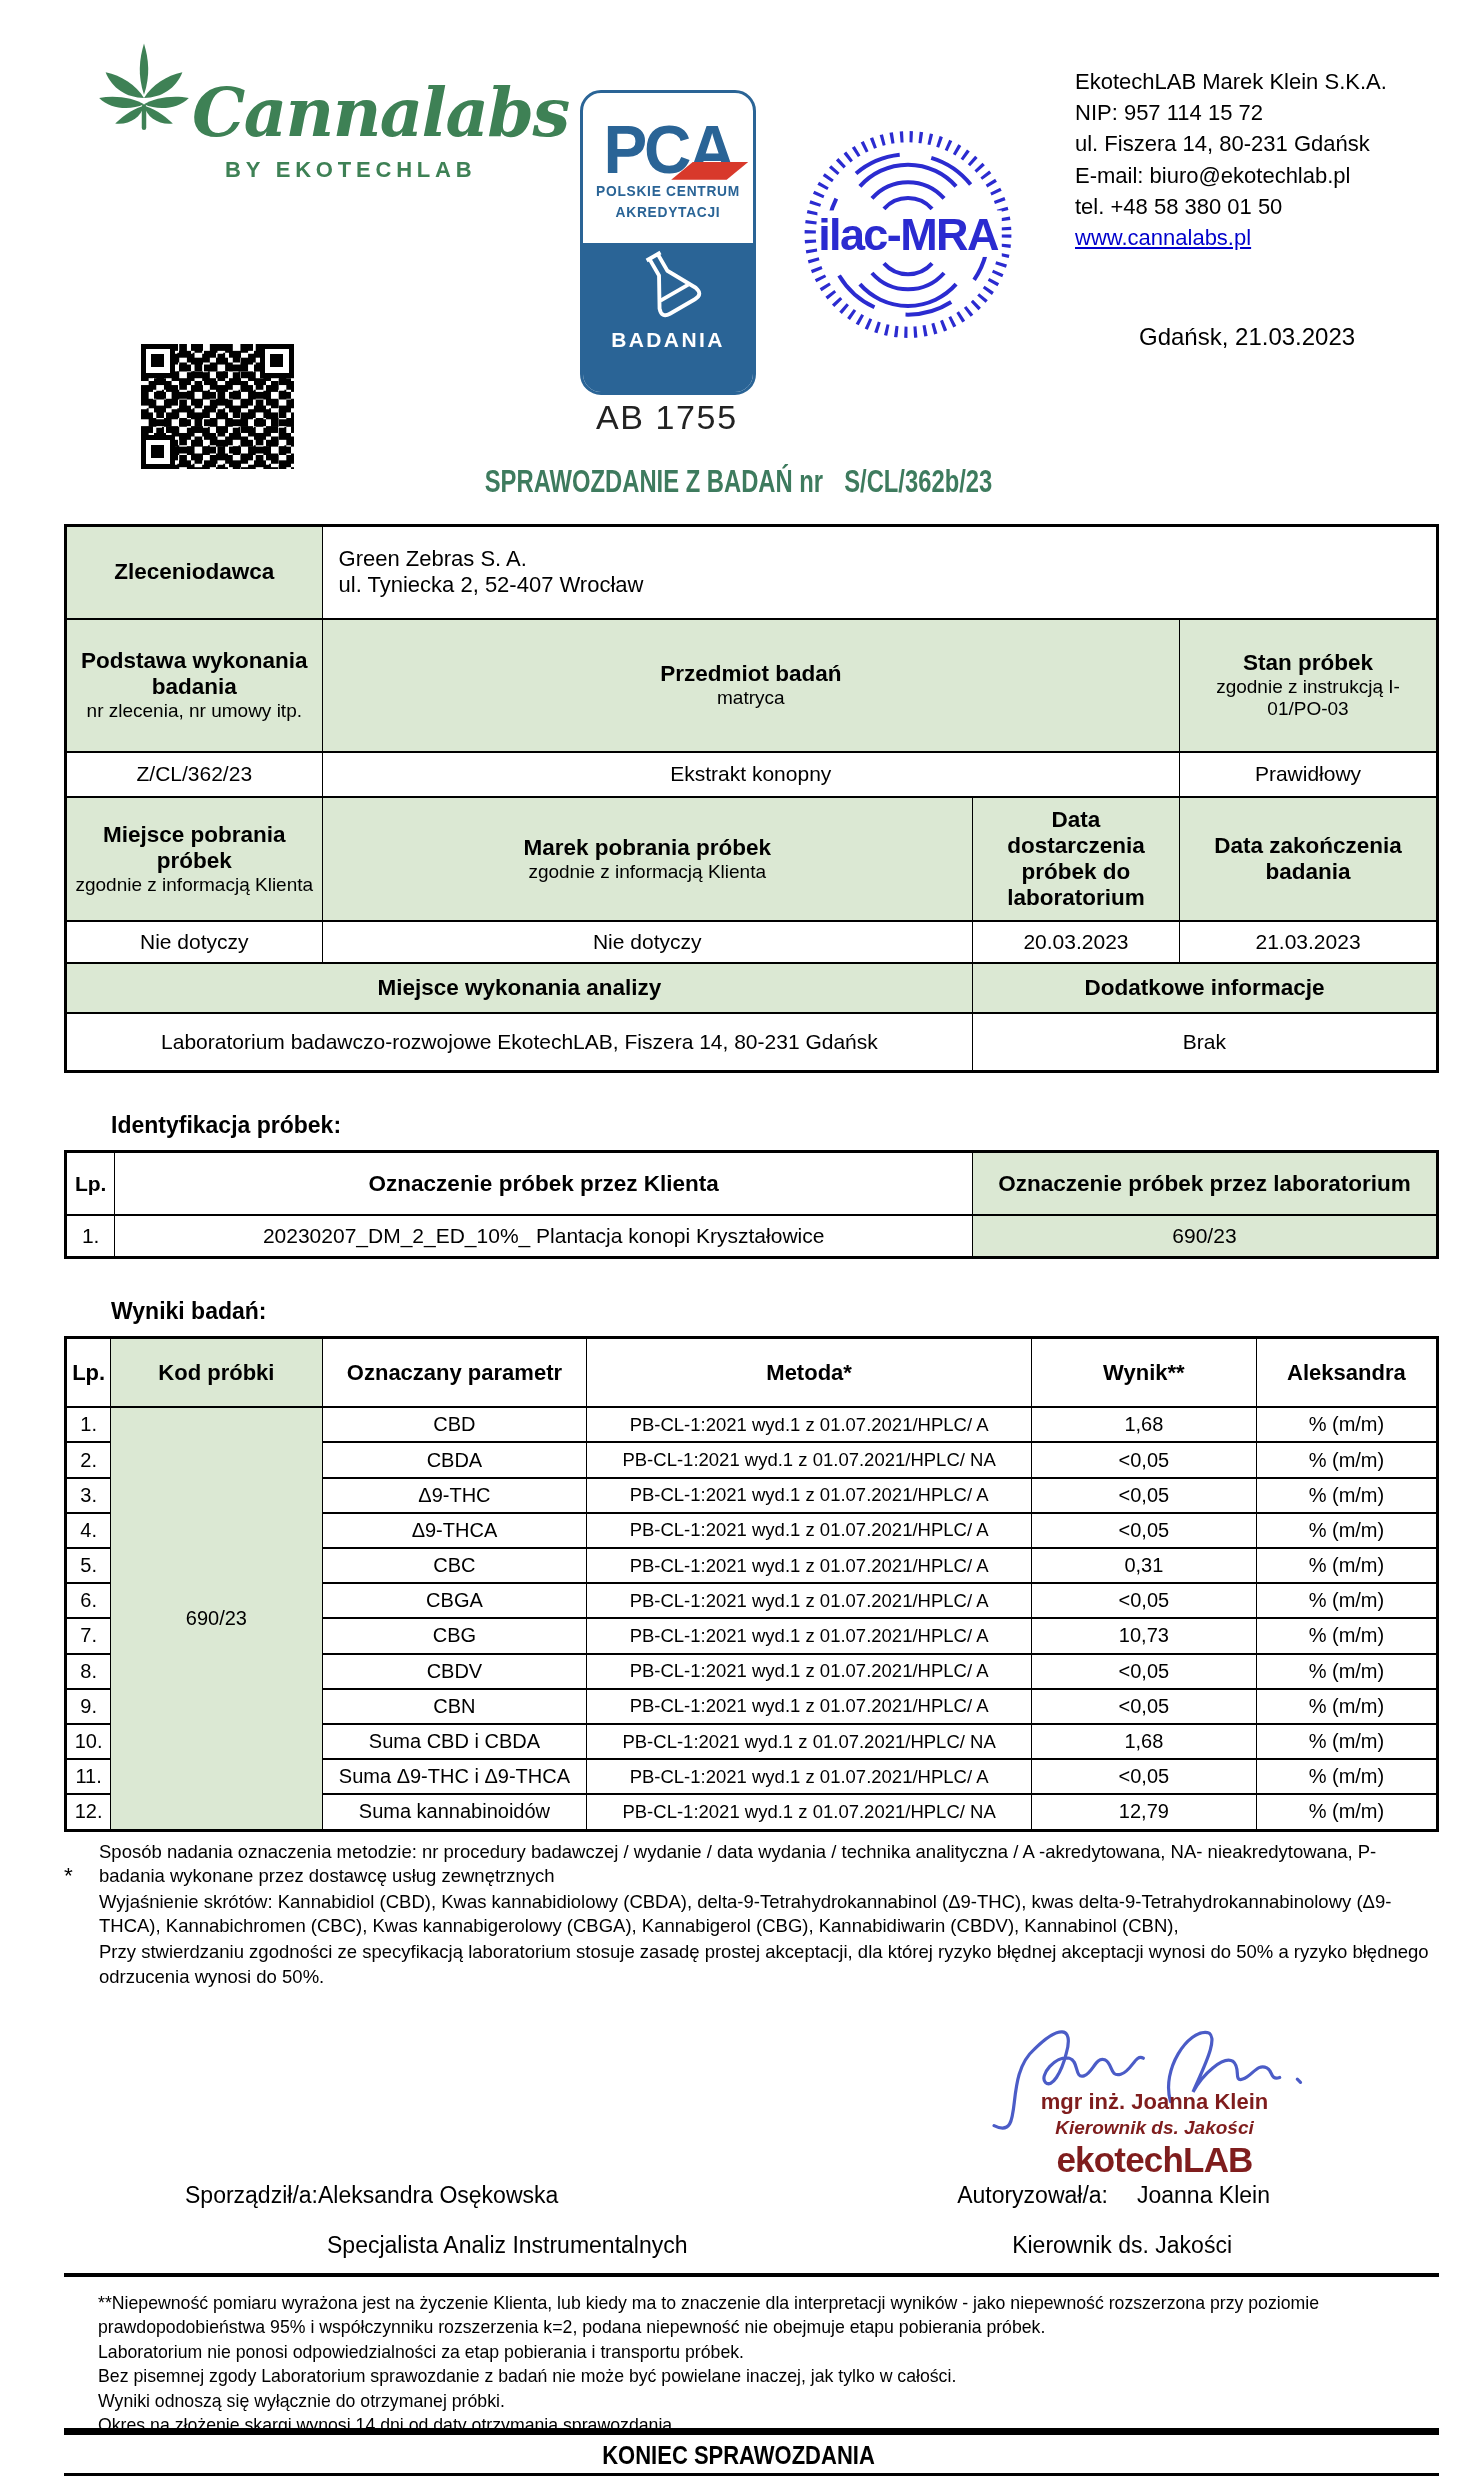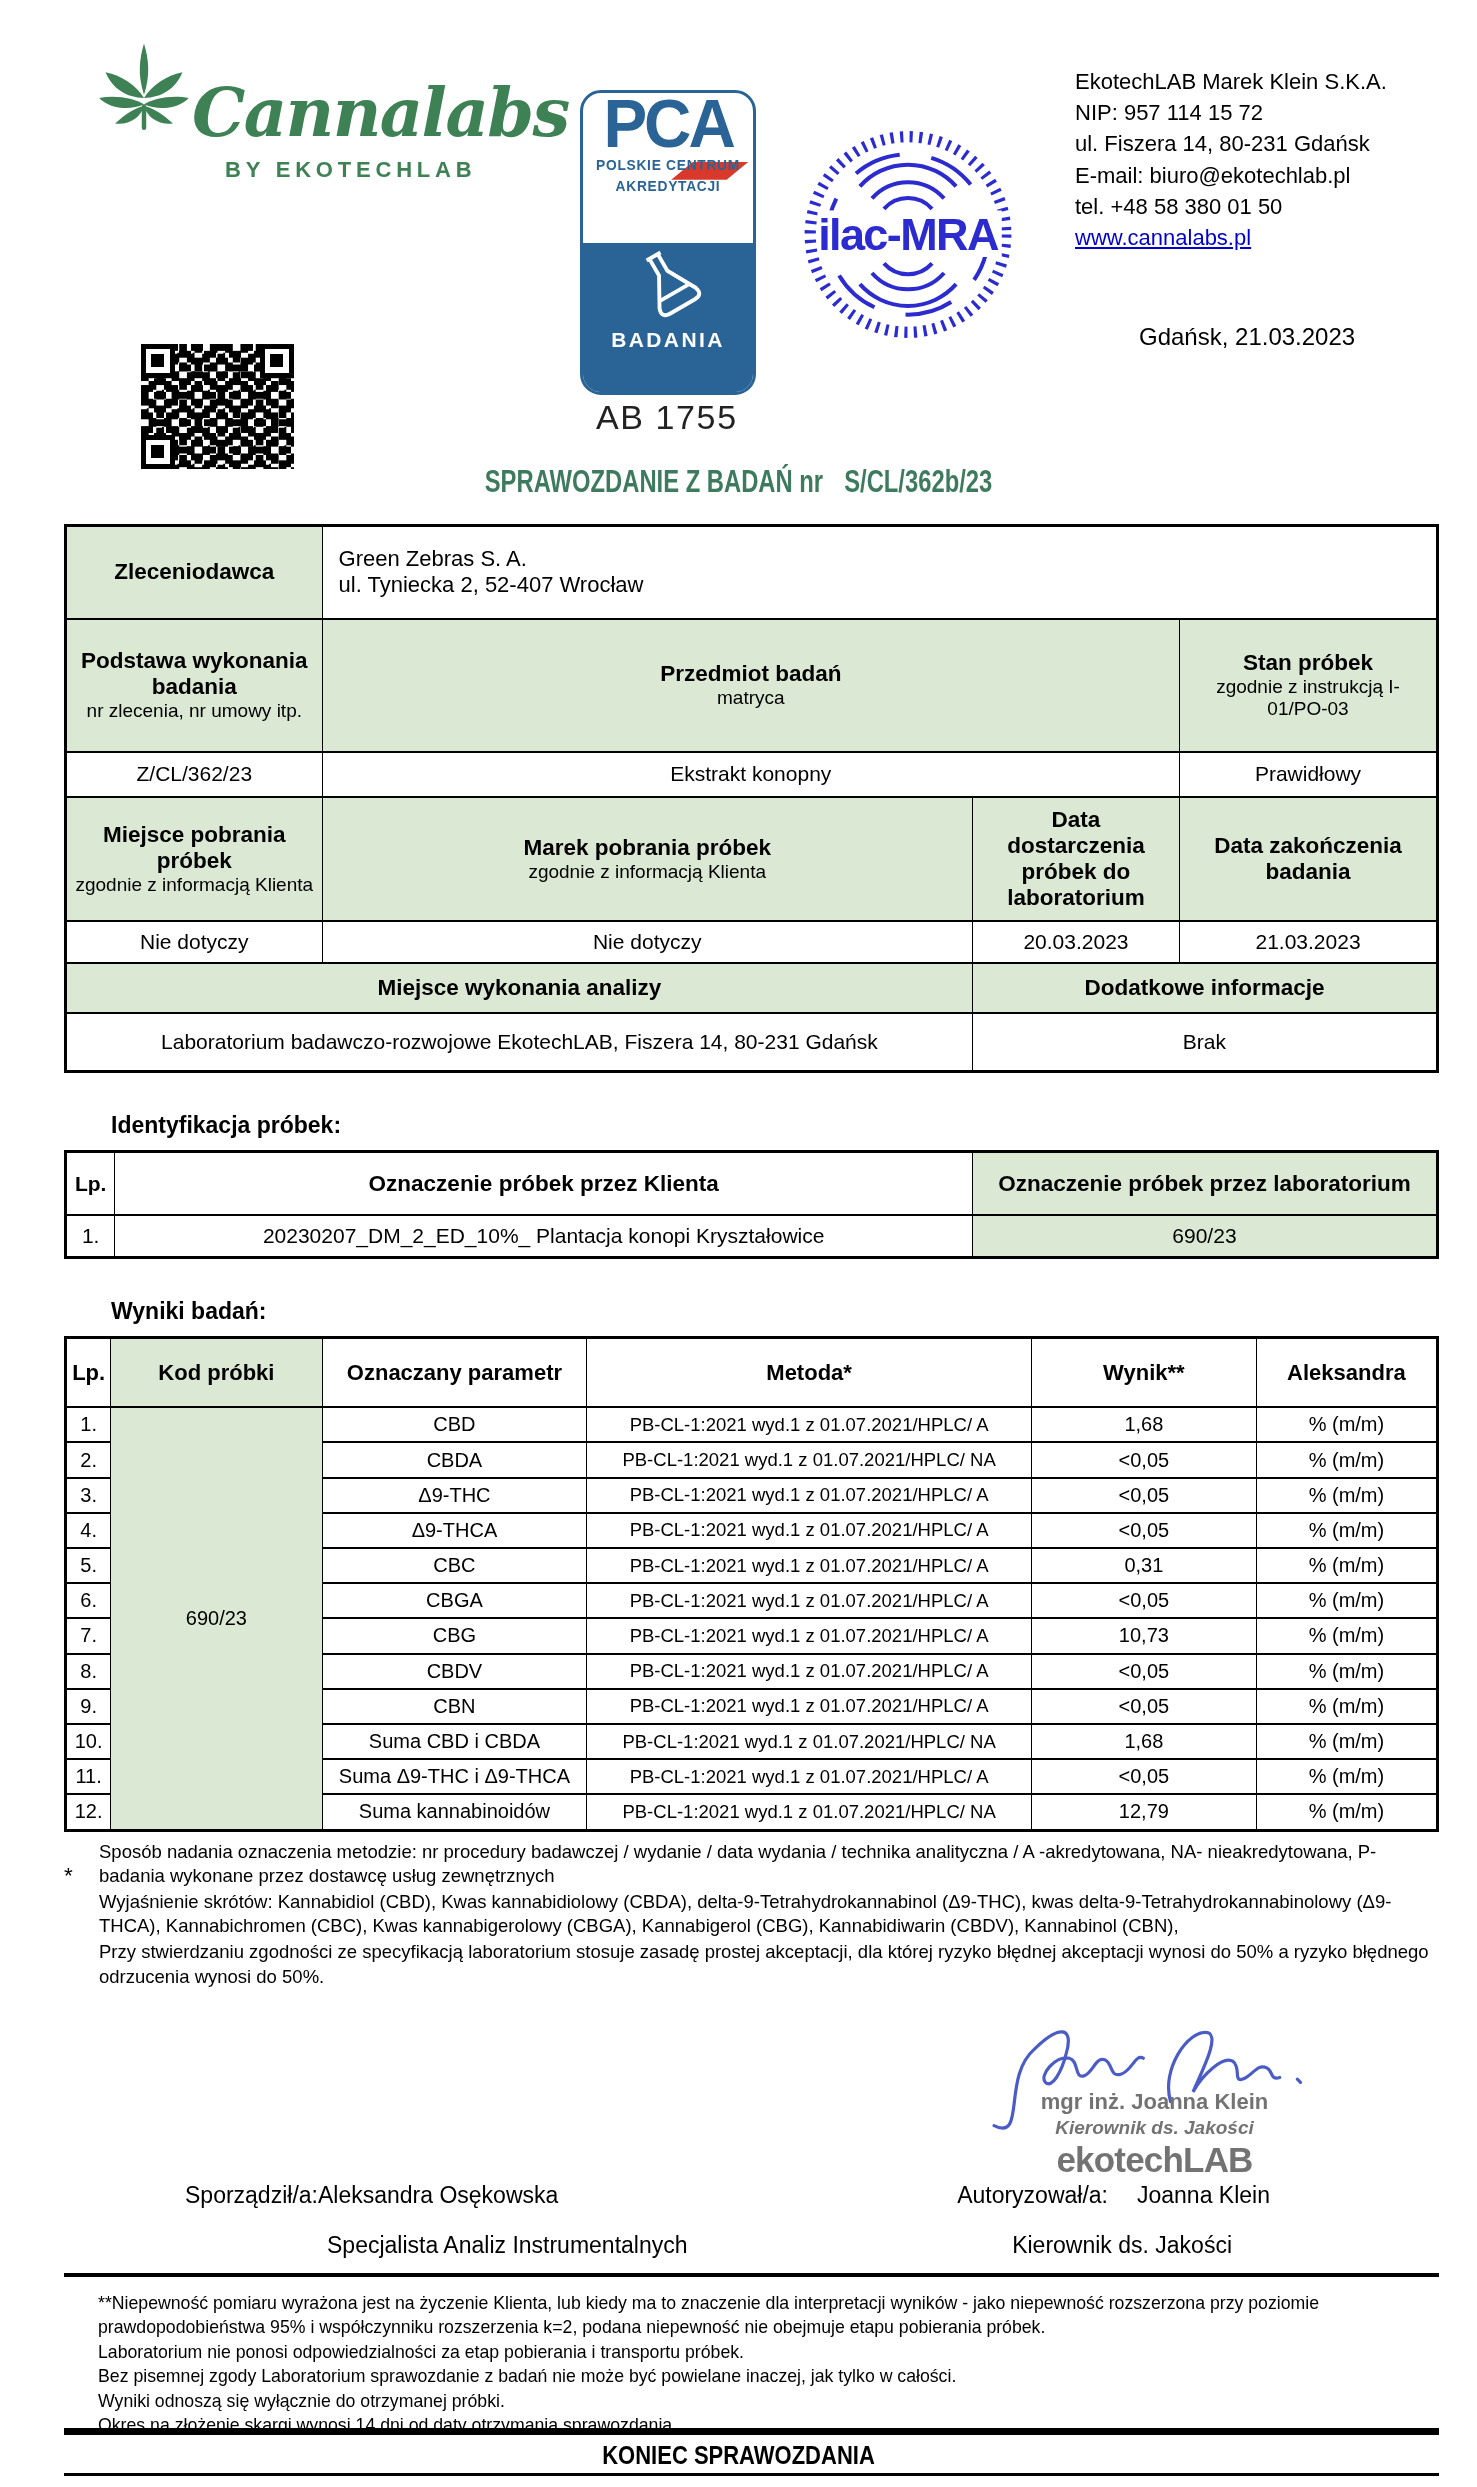--- a/index.html
+++ b/index.html
@@ -9,21 +9,21 @@
   
   .brand{position:absolute;left:96px;top:40px;width:450px;}
   .brand-row{display:flex;align-items:flex-end;gap:0;}
   .brand-script{font-family:"DejaVu Serif",serif;font-style:italic;font-weight:bold;
                 font-size:67px;color:#3e8155;line-height:1;letter-spacing:-1.6px;}
   .brand-sub{color:#3e8155;font-weight:bold;font-size:22px;letter-spacing:4.8px;margin:11.2px 0 0 129px;}
 
   .pca-badge{position:absolute;left:580px;top:90px;width:170px;height:299px;
              border:3.2px solid #2a6496;border-radius:21px;overflow:hidden;background:#fff;
              display:flex;flex-direction:column;}
-  .pca-top{flex:1;position:relative;text-align:center;}
+  .pca-top{flex:1;position:relative;text-align:center;padding-top:26px;}
   .pca-acronym{font-size:69px;font-weight:bold;color:#2a6496;letter-spacing:-3.2px;line-height:.9;
                transform:scaleX(.95);position:relative;display:inline-block;}
   .pca-red{position:absolute;right:4.8px;top:69px;width:77px;height:17.7px;background:#d8392b;
            clip-path:polygon(28% 0,100% 0,72% 100%,0 100%);}
   .pca-line{color:#2a6496;font-weight:bold;font-size:15.3px;letter-spacing:0.8px;line-height:1.35;
             transform:scaleX(.9);}
   .pca-bottom{height:149px;background:#2a6496;color:#fff;text-align:center;position:relative;}
   .pca-flask{margin-top:14.5px;}
   .pca-badania{color:#fff;font-weight:bold;font-size:21px;letter-spacing:2.4px;margin-top:4.8px;}
   .ab-number{position:absolute;left:596px;top:398px;font-size:34px;color:#222;letter-spacing:1.6px;}
@@ -72,21 +72,21 @@
   .res .hd td{font-weight:bold;font-size:22px;height:64px;}
   .res .method{font-size:18.5px;}
   .res tr.r td{height:30px;}
 
   .footnote{display:flex;margin-top:8px;font-size:18.5px;line-height:1.32;}
   .footnote .mark{width:35px;font-size:22.5px;padding-top:21px;}
   .footnote .ftext{flex:1;}
   .footnote p{margin:0 0 1.6px 0;}
 
   
-  .sig-block{position:absolute;left:978px;top:2005px;width:353px;text-align:center;color:#737373;}
+  .sig-block{position:absolute;left:978px;top:2005px;width:353px;text-align:center;color:#7f1d1d;}
   .sig-svg{position:absolute;left:0;top:0;}
   .stamp{position:relative;margin-top:84px;}
   .stamp .n{font-weight:bold;font-size:22px;}
   .stamp .r{font-style:italic;font-weight:bold;font-size:19px;margin-top:1.6px;}
   .stamp .b{font-weight:bold;font-size:35px;letter-spacing:-0.8px;margin-top:1.6px;}
 
   .signoff{position:absolute;left:64px;top:2182px;width:1375px;font-size:23px;}
   .so-row{display:flex;}
   .so-l{margin-left:121px;display:flex;}
   .so-r{margin-left:auto;margin-right:169px;display:flex;gap:29px;}

